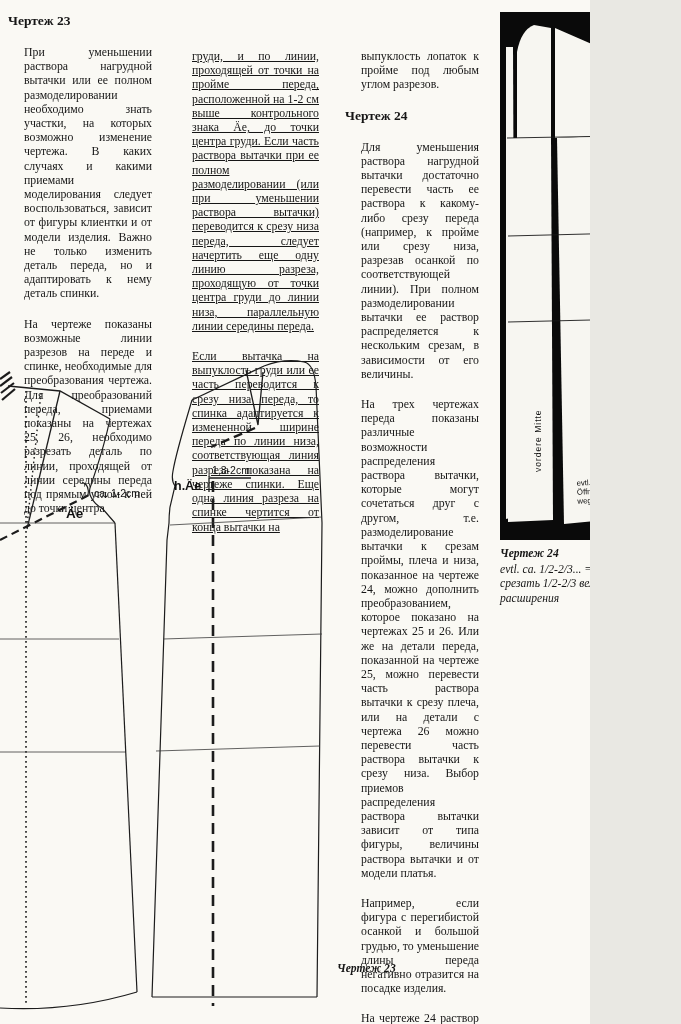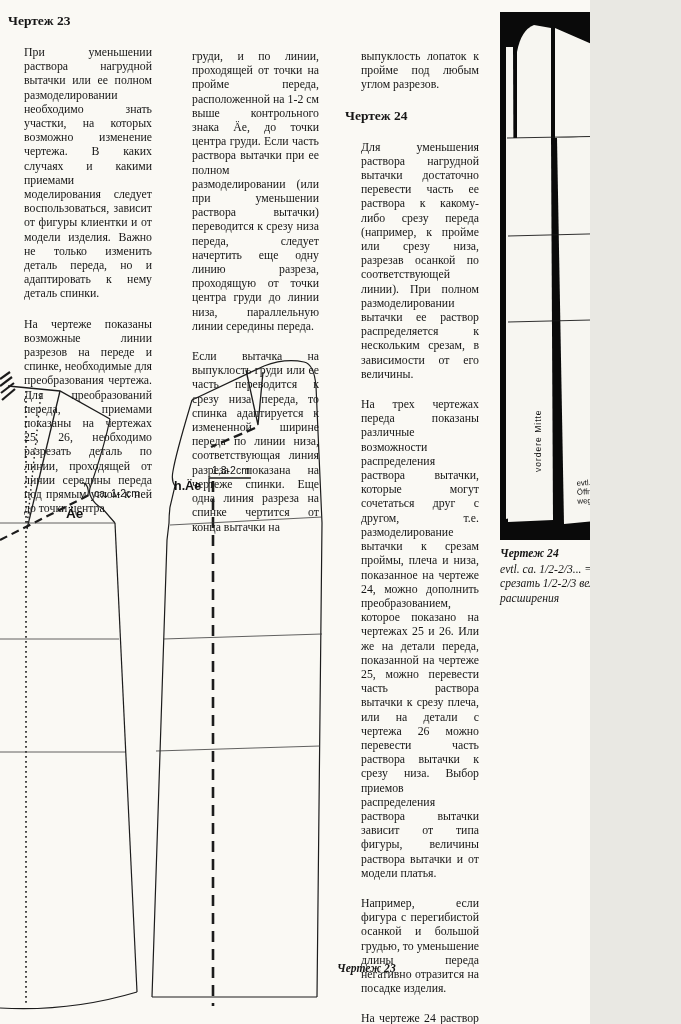--- a/index.html
+++ b/index.html
@@ -19,21 +19,21 @@
 <body>
 
 <div class="page">
 
   <div class="col" style="left:8px;top:13px;width:160px;">
     <h3>Чертеж 23</h3>
     <p>При уменьшении раствора нагрудной вытачки или ее полном размоделировании необходимо знать участки, на которых возможно изменение чертежа. В каких случаях и какими приемами моделирования следует воспользоваться, зависит от фигуры клиентки и от модели изделия. Важно не только изменить деталь переда, но и адаптировать к нему деталь спинки.</p>
     <p>На чертеже показаны возможные линии разрезов на переде и спинке, необходимые для преобразования чертежа. Для преобразований переда, приемами показаны на чертежах 25, 26, необходимо разрезать деталь по линии, проходящей от линии середины переда под прямым углом к ней до точки центра</p>
   </div>
 
-  <div class="col" style="left:176px;top:33px;width:159px;">
+  <div class="col" style="left:176px;top:33px;width:159px;text-decoration:underline;">
     <p>груди, и по линии, проходящей от точки на пройме переда, расположенной на 1-2 см выше контрольного знака Äe, до точки центра груди. Если часть раствора вытачки при ее полном размоделировании (или при уменьшении раствора вытачки) переводится к срезу низа переда, следует начертить еще одну линию разреза, проходящую от точки центра груди до линии низа, параллельную линии середины переда.</p>
     <p>Если вытачка на выпуклость груди или ее часть переводится к срезу низа переда, то спинка адаптируется к измененной ширине переда по линии низа, соответствующая линия разреза показана на чертеже спинки. Еще одна линия разреза на спинке чертится от конца вытачки на</p>
   </div>
 
   <div class="col" style="left:345px;top:33px;width:150px;">
     <p>выпуклость лопаток к пройме под любым углом разрезов.</p>
     <h3 class="mid">Чертеж 24</h3>
     <p>Для уменьшения раствора нагрудной вытачки достаточно перевести часть ее раствора к какому-либо срезу переда (например, к пройме или срезу низа, разрезав осанкой по соответствующей линии). При полном размоделировании вытачки ее раствор распределяется к нескольким срезам, в зависимости от его величины.</p>
     <p>На трех чертежах переда показаны различные возможности распределения раствора вытачки, которые могут сочетаться друг с другом, т.е. размоделирование вытачки к срезам проймы, плеча и низа, показанное на чертеже 24, можно дополнить преобразованием, которое показано на чертежах 25 и 26. Или же на детали переда, показанной на чертеже 25, можно перевести часть раствора вытачки к срезу плеча, или на детали с чертежа 26 можно перевести часть раствора вытачки к срезу низа. Выбор приемов распределения раствора вытачки зависит от типа фигуры, величины раствора вытачки и от модели платья.</p>
     <p>Например, если фигура с перегибистой осанкой и большой грудью, то уменьшение длины переда негативно отразится на посадке изделия.</p>

